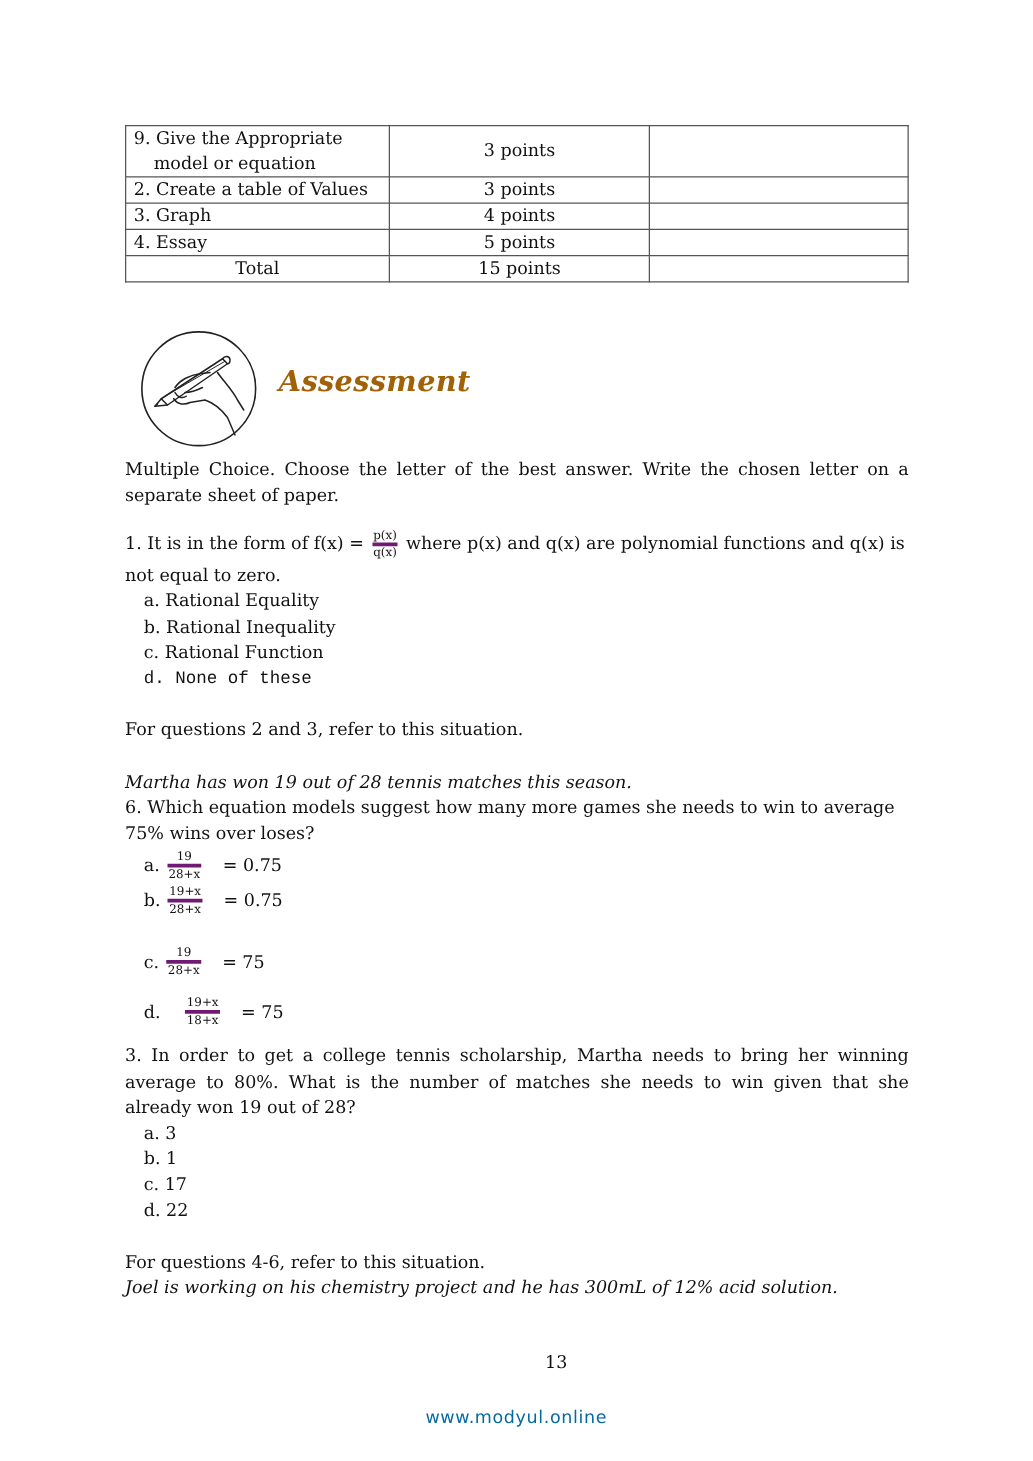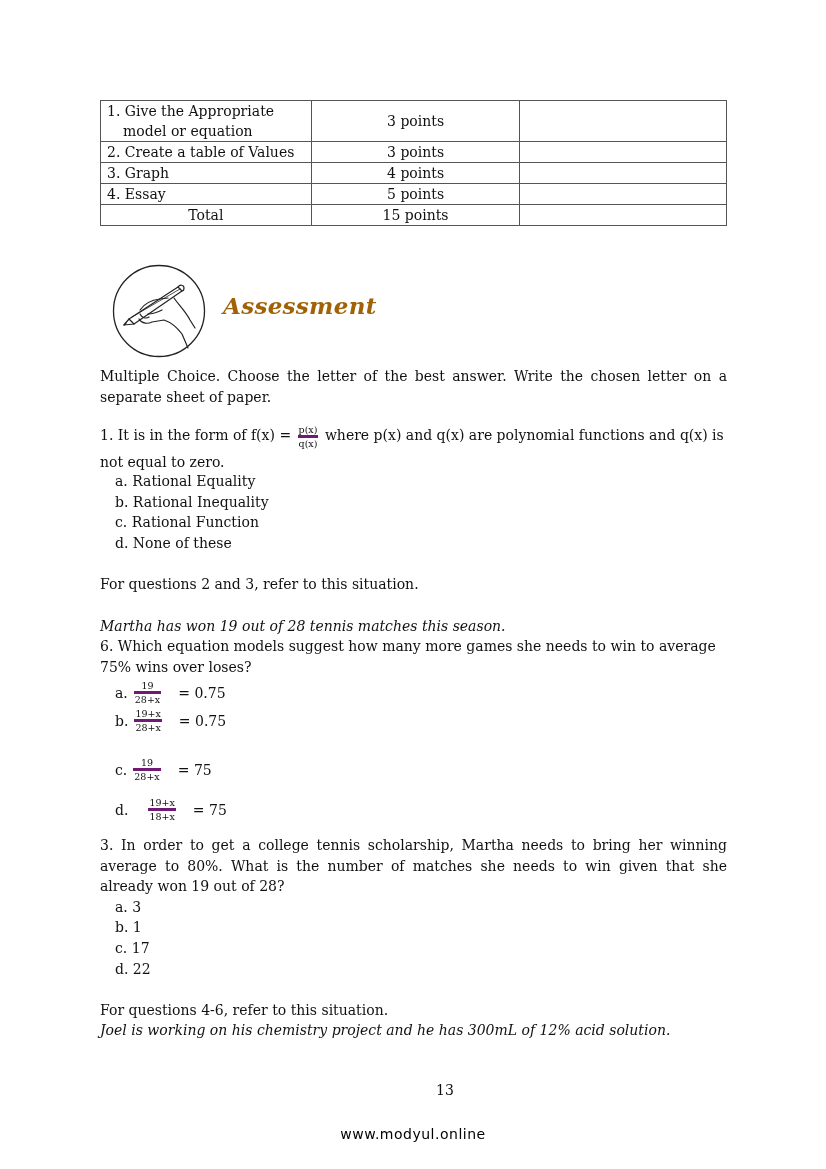--- a/index.html
+++ b/index.html
@@ -48,33 +48,33 @@
     .frac .num { display: block; border-bottom: 3px solid #701a75; padding: 0 1px; }
     .frac .den { display: block; padding: 0 1px; }
 
     .eq { position: absolute; left: 115px; font-size: 14px; line-height: 14px; display: flex; align-items: center; }
     .eq .lbl { margin-right: 4px; }
     .eq .rhs { margin-left: 15px; }
 
     .pagenum { position: absolute; left: 0; width: 826px; top: 1082px; text-align: center; font-size: 14px; padding-left: 32px; }
     .watermark {
       position: absolute; left: 0; width: 826px; top: 1126px; text-align: center;
-      font-family: "DejaVu Sans", sans-serif; font-size: 14px; color: #000000; letter-spacing: 0.5px;
+      font-family: "DejaVu Sans", sans-serif; font-size: 14px; color: #0369a1; letter-spacing: 0.5px;
     }
   </style>
 </head>
 <body>
 
 <div class="page">
 
   <table class="rubric">
     <tbody>
         <tr class="tall">
       <td class="c1">
-        <span>1. Give the Appropriate</span>
+        <span>9. Give the Appropriate</span>
         <span class="indent">model or equation</span>
       </td>
       <td class="c2">3 points</td>
       <td class="c3"></td>
     </tr>
     <tr>
       <td class="c1">2. Create a table of Values</td>
       <td class="c2">3 points</td>
       <td class="c3"></td>
     </tr>
@@ -119,21 +119,21 @@
 
   <div class="txt just" style="top:366px;">Multiple Choice. Choose the letter of the best answer. Write the chosen letter on a separate sheet of paper.</div>
 
   <div class="txt" style="top:422px; line-height:26px;">
     <span>1. It is in the form of f(x) = </span><span class="frac"><span class="num">p(x)</span><span class="den">q(x)</span></span><span> where p(x) and q(x) are polynomial functions and q(x) is not equal to zero.</span>
   </div>
 
   <div class="opt" style="top:471px;">a. Rational Equality</div>
   <div class="opt" style="top:492px;">b. Rational Inequality</div>
   <div class="opt" style="top:512px;">c. Rational Function</div>
-  <div class="opt" style="top:533px;">d. None of these</div>
+  <div class="opt" style="top:533px;font-family:Liberation Mono, monospace;">d. None of these</div>
 
   <div class="txt" style="top:574px;">For questions 2 and 3, refer to this situation.</div>
 
   <div class="txt ital" style="top:616px;">Martha has won 19 out of 28 tennis matches this season.</div>
   <div class="txt" style="top:636px;">6. Which equation models suggest how many more games she needs to win to average 75% wins over loses?</div>
 
   <div class="eq" style="top:680px;">
     <span class="lbl">a.</span>
     <span class="frac">
         <span class="num">19</span>

